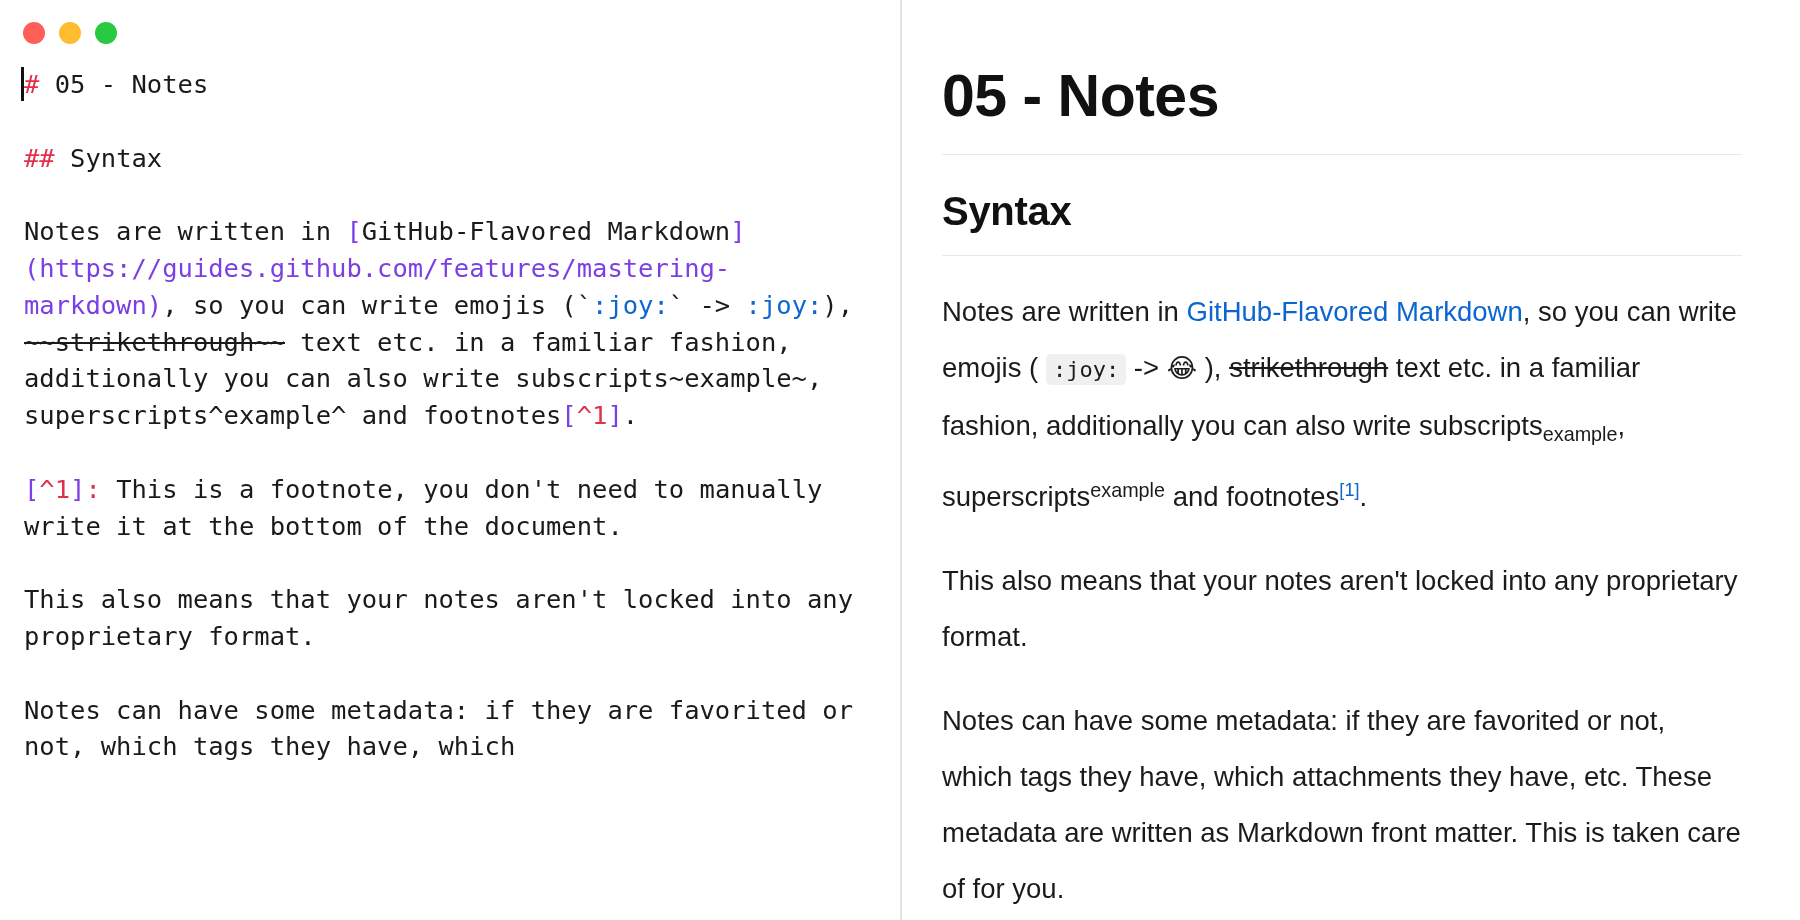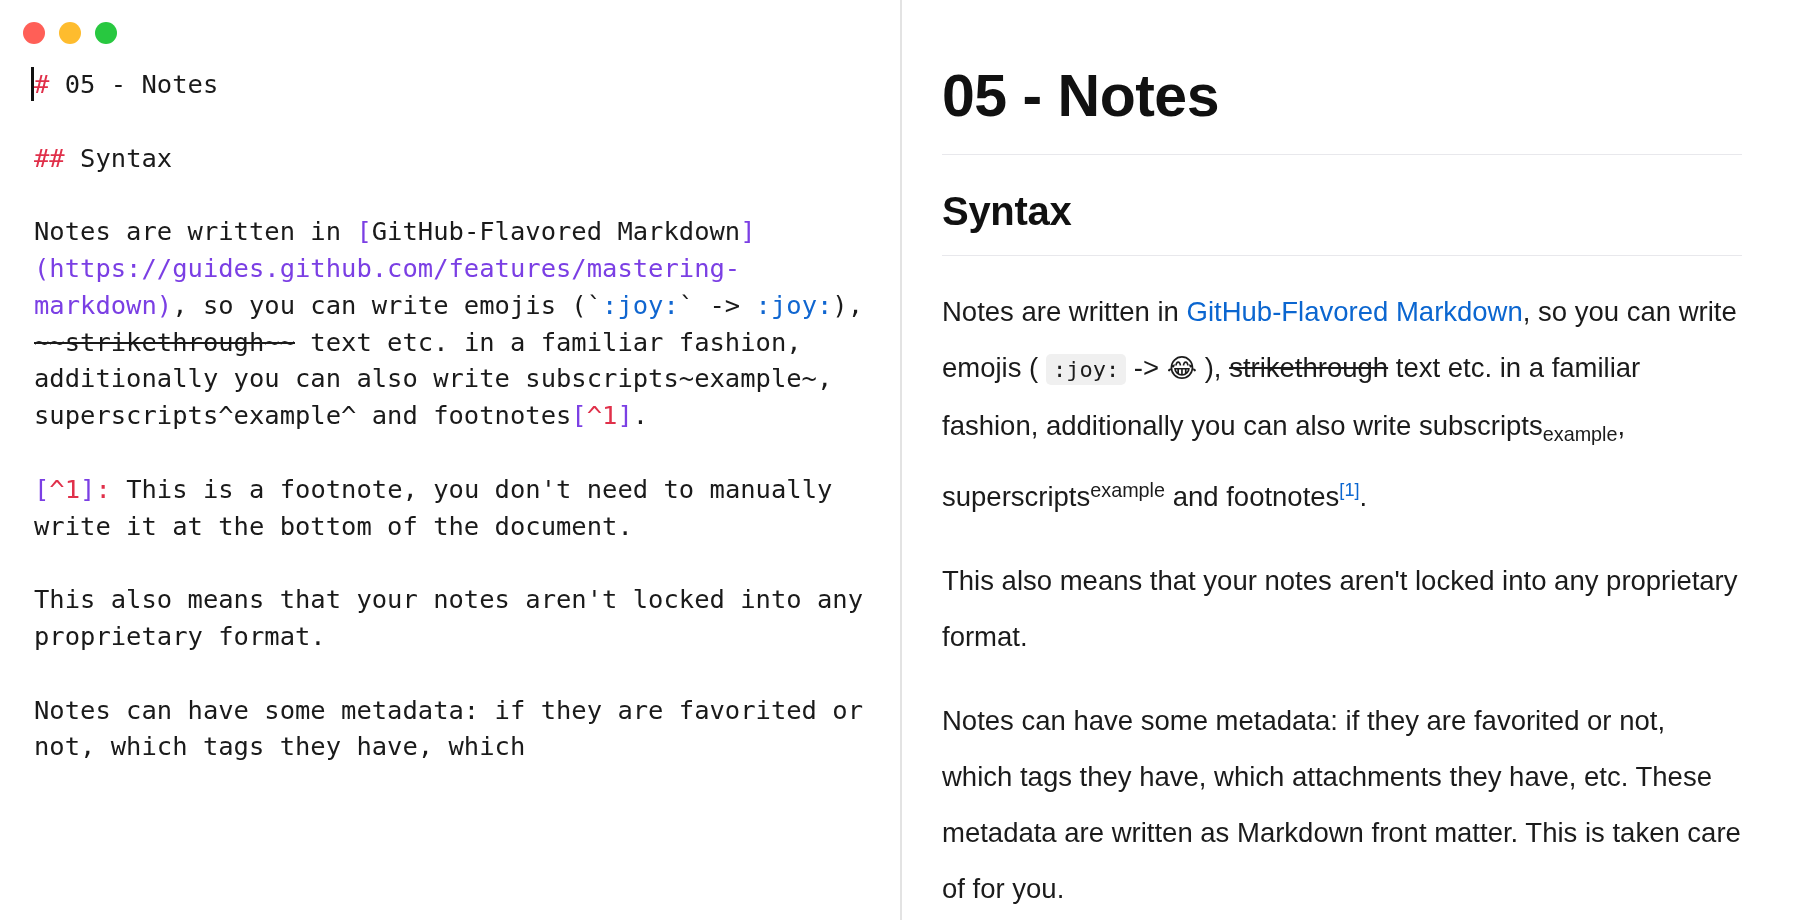--- a/index.html
+++ b/index.html
@@ -46,21 +46,21 @@
     height: 22px;
     border-radius: 50%;
     display: block;
   }
 
   
   #editor-pane {
     width: 900px;
     height: 920px;
     box-sizing: border-box;
-    padding: 66px 34px 0 34px;
+    padding: 66px 34px 0 24px;
     background: #ffffff;
     overflow: hidden;
     position: relative;
   }
   #editor-code {
     font-family: "DejaVu Sans Mono", "Liberation Mono", monospace;
     font-size: 25.5px;
     line-height: 36.8px;
     color: #1a1a1a;
     white-space: pre-wrap;

